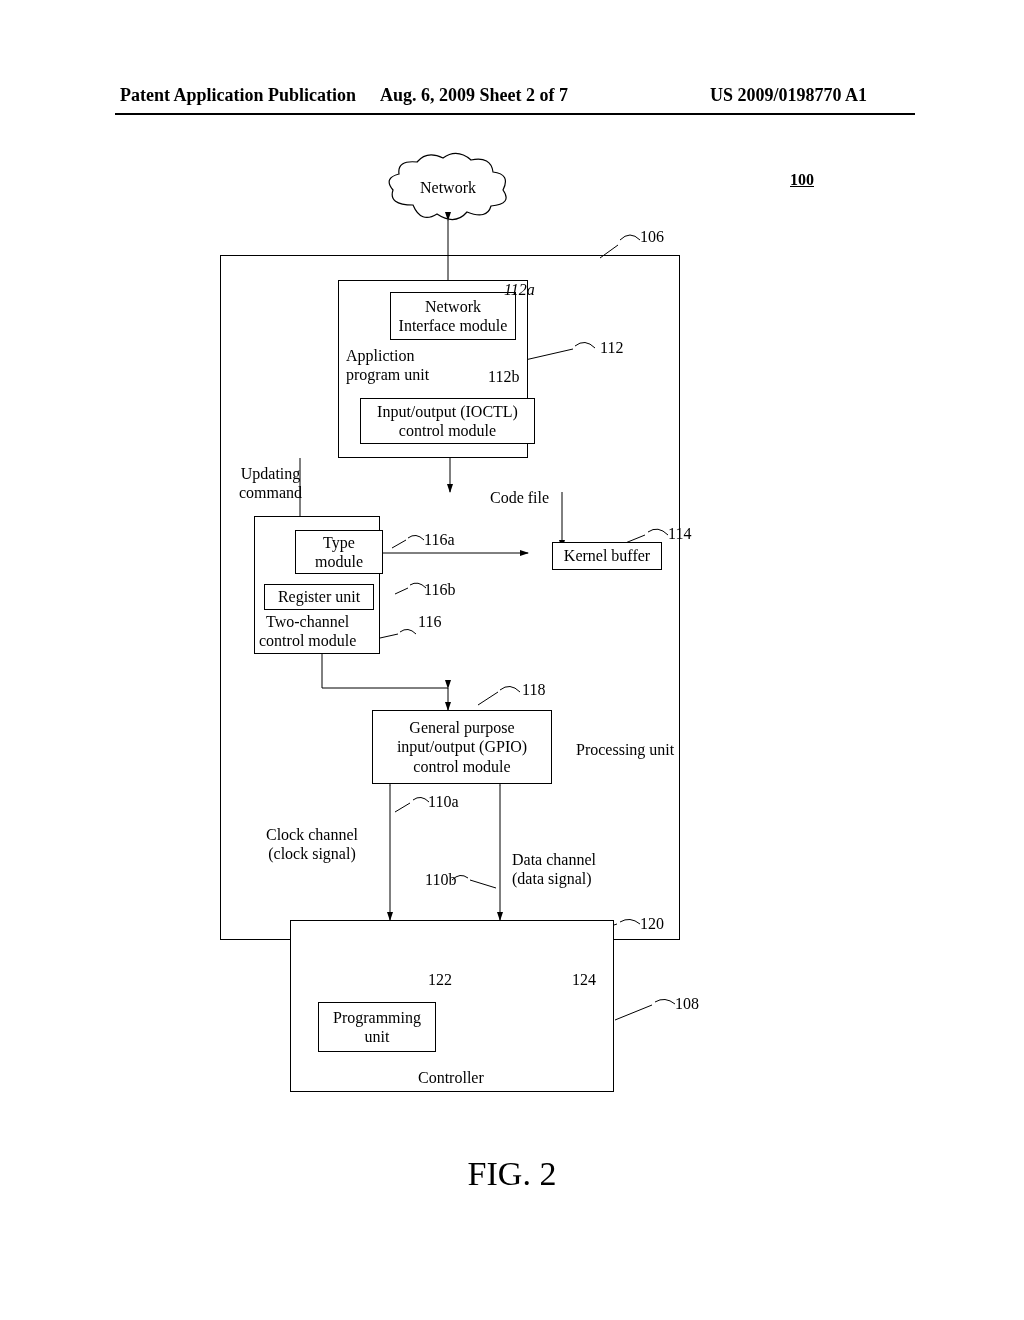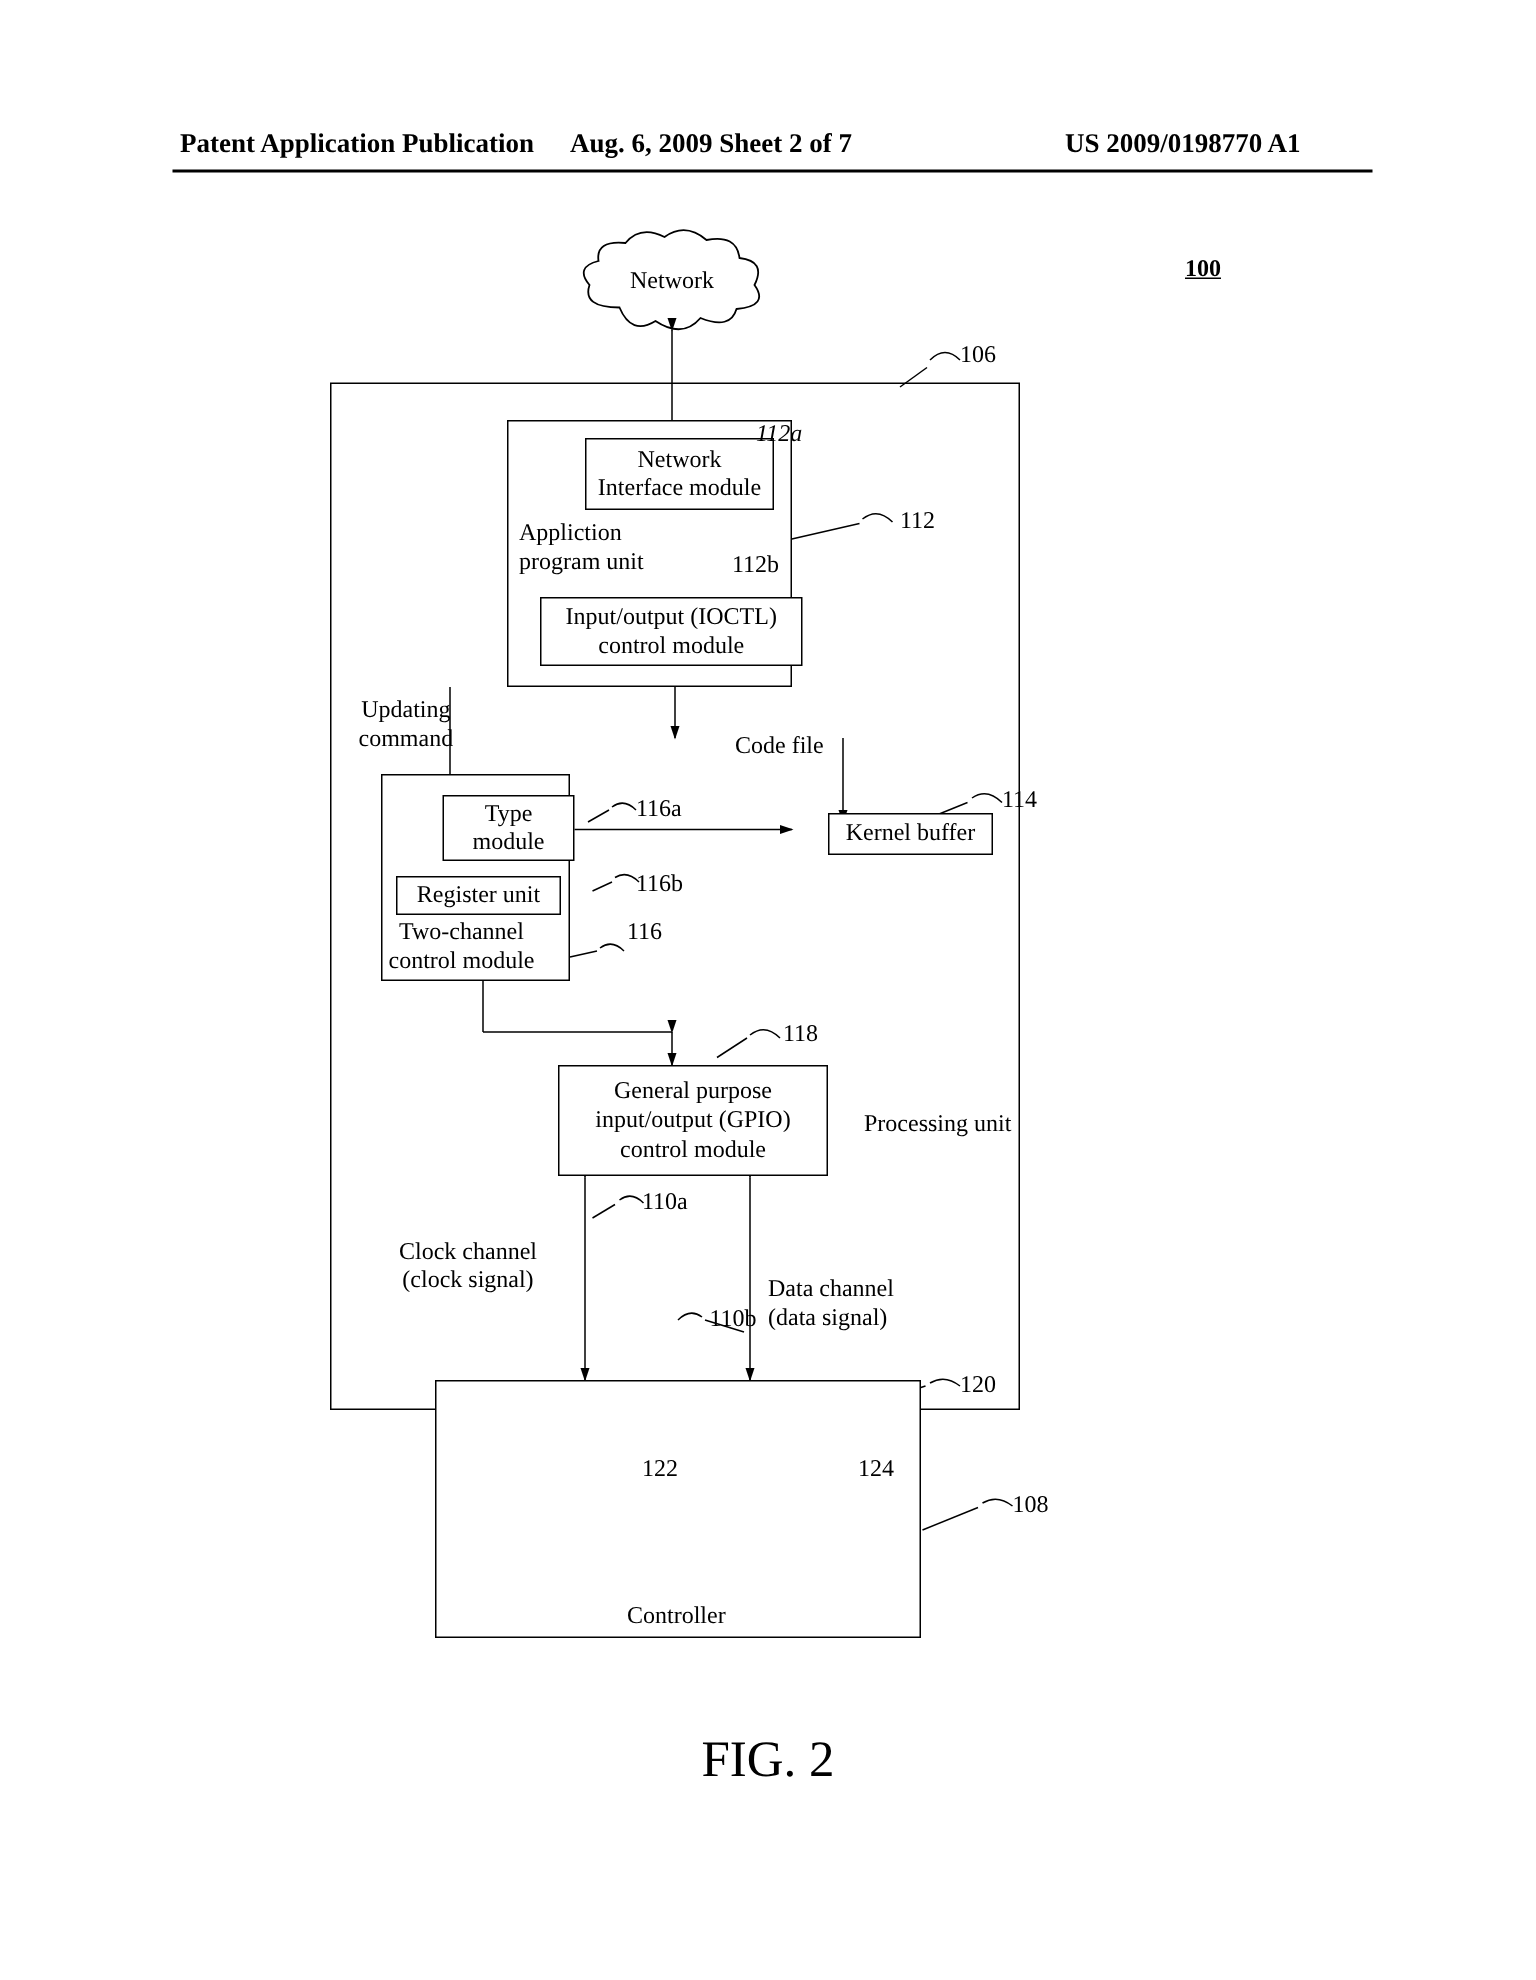--- a/index.html
+++ b/index.html
@@ -219,27 +219,30 @@
   <div class="label" style="left:668px; top:384px;">114</div>
 
   <div class="box" style="left:372px; top:570px; width:180px; height:74px;">
     <span>General purpose<br>input/output (GPIO)<br>control module</span>
   </div>
   <div class="label" style="left:522px; top:540px;">118</div>
 
   <div class="label" style="left:266px; top:685px;">Clock channel<br>(clock signal)</div>
   <div class="label" style="left:512px; top:710px; text-align:left;">Data channel<br>(data signal)</div>
   <div class="label" style="left:428px; top:652px;">110a</div>
-  <div class="label" style="left:425px; top:730px;margin-left:48px;">110b</div>
+  <div class="label" style="left:425px; top:730px;">110b</div>
 
   <div class="box" style="left:290px; top:780px; width:324px; height:172px; align-items:flex-end; padding-bottom:6px;"></div>
   <div class="label" style="left:418px; top:928px;">Controller</div>
 
   <div class="label" style="left:640px; top:774px;">120</div>
 
+  <div class="box" style="left:318px; top:862px; width:118px; height:50px;">
+    <span>Programming<br>unit</span>
+  </div>
   <div class="label" style="left:428px; top:830px;">122</div>
 
   <div class="label" style="left:572px; top:830px;">124</div>
   <div class="label" style="left:675px; top:854px;">108</div>
 
 </div>
 
 <div class="figure-caption">FIG. 2</div>
 
 </body></html>

